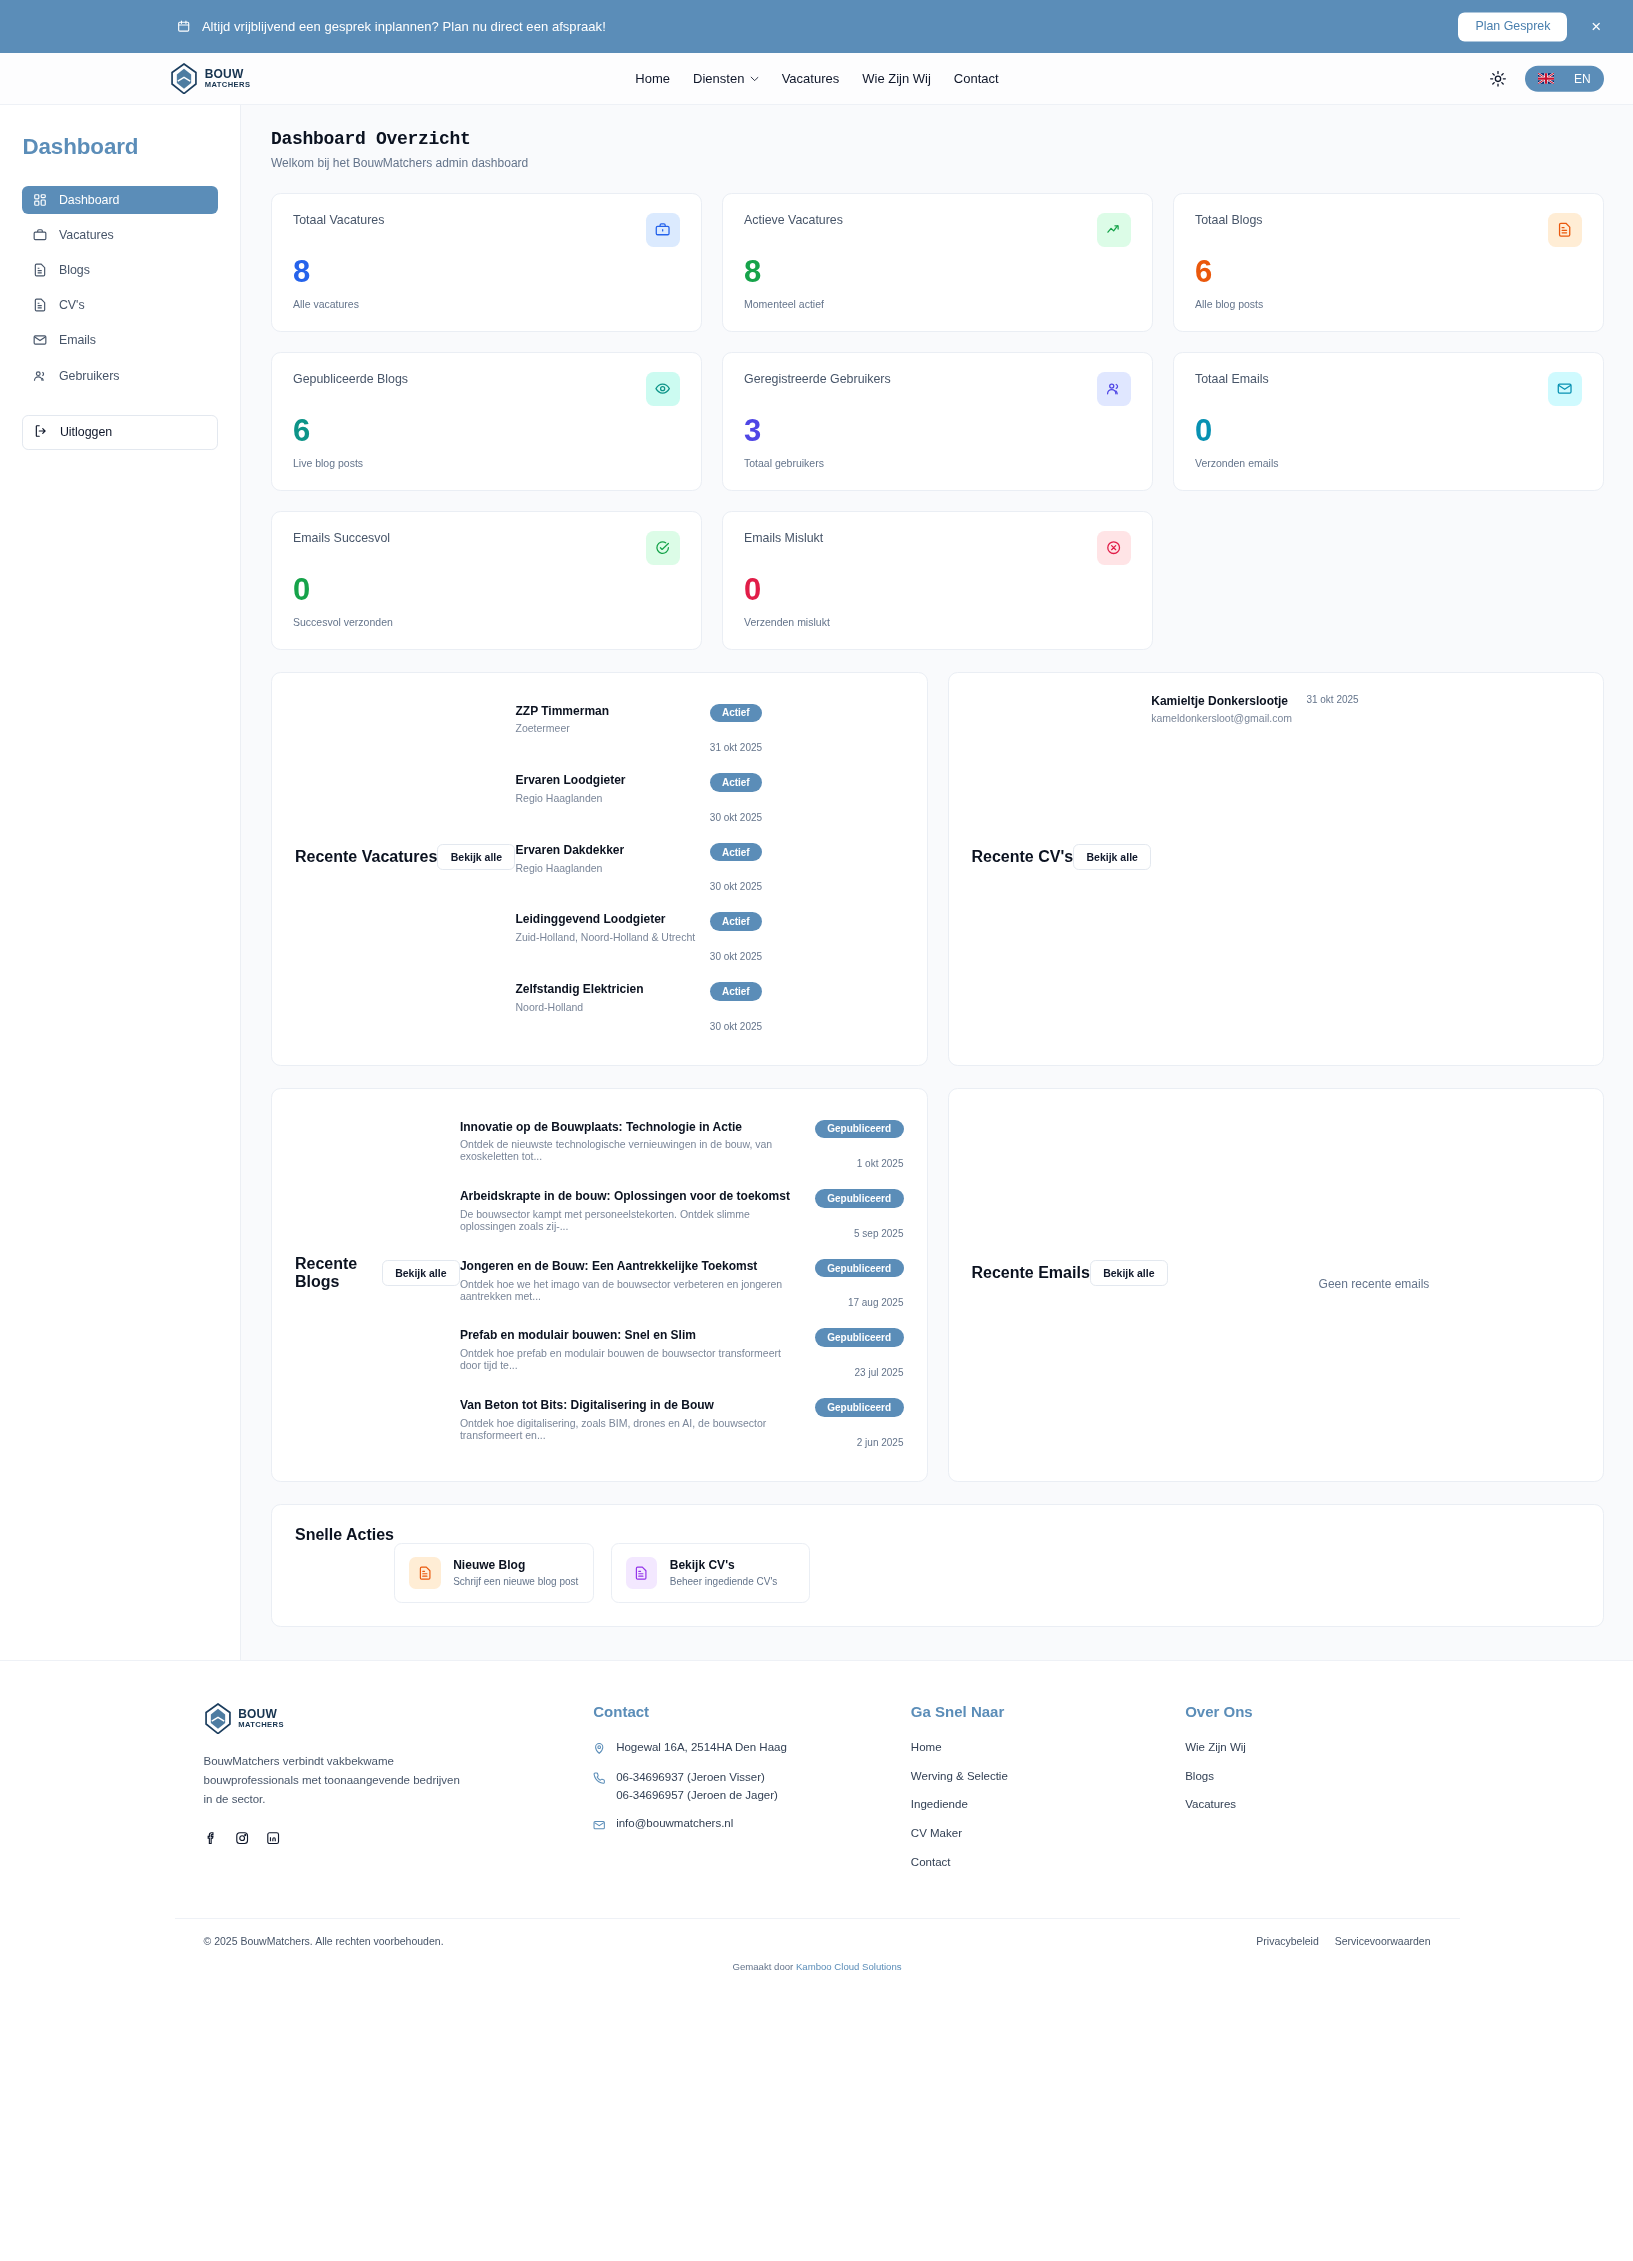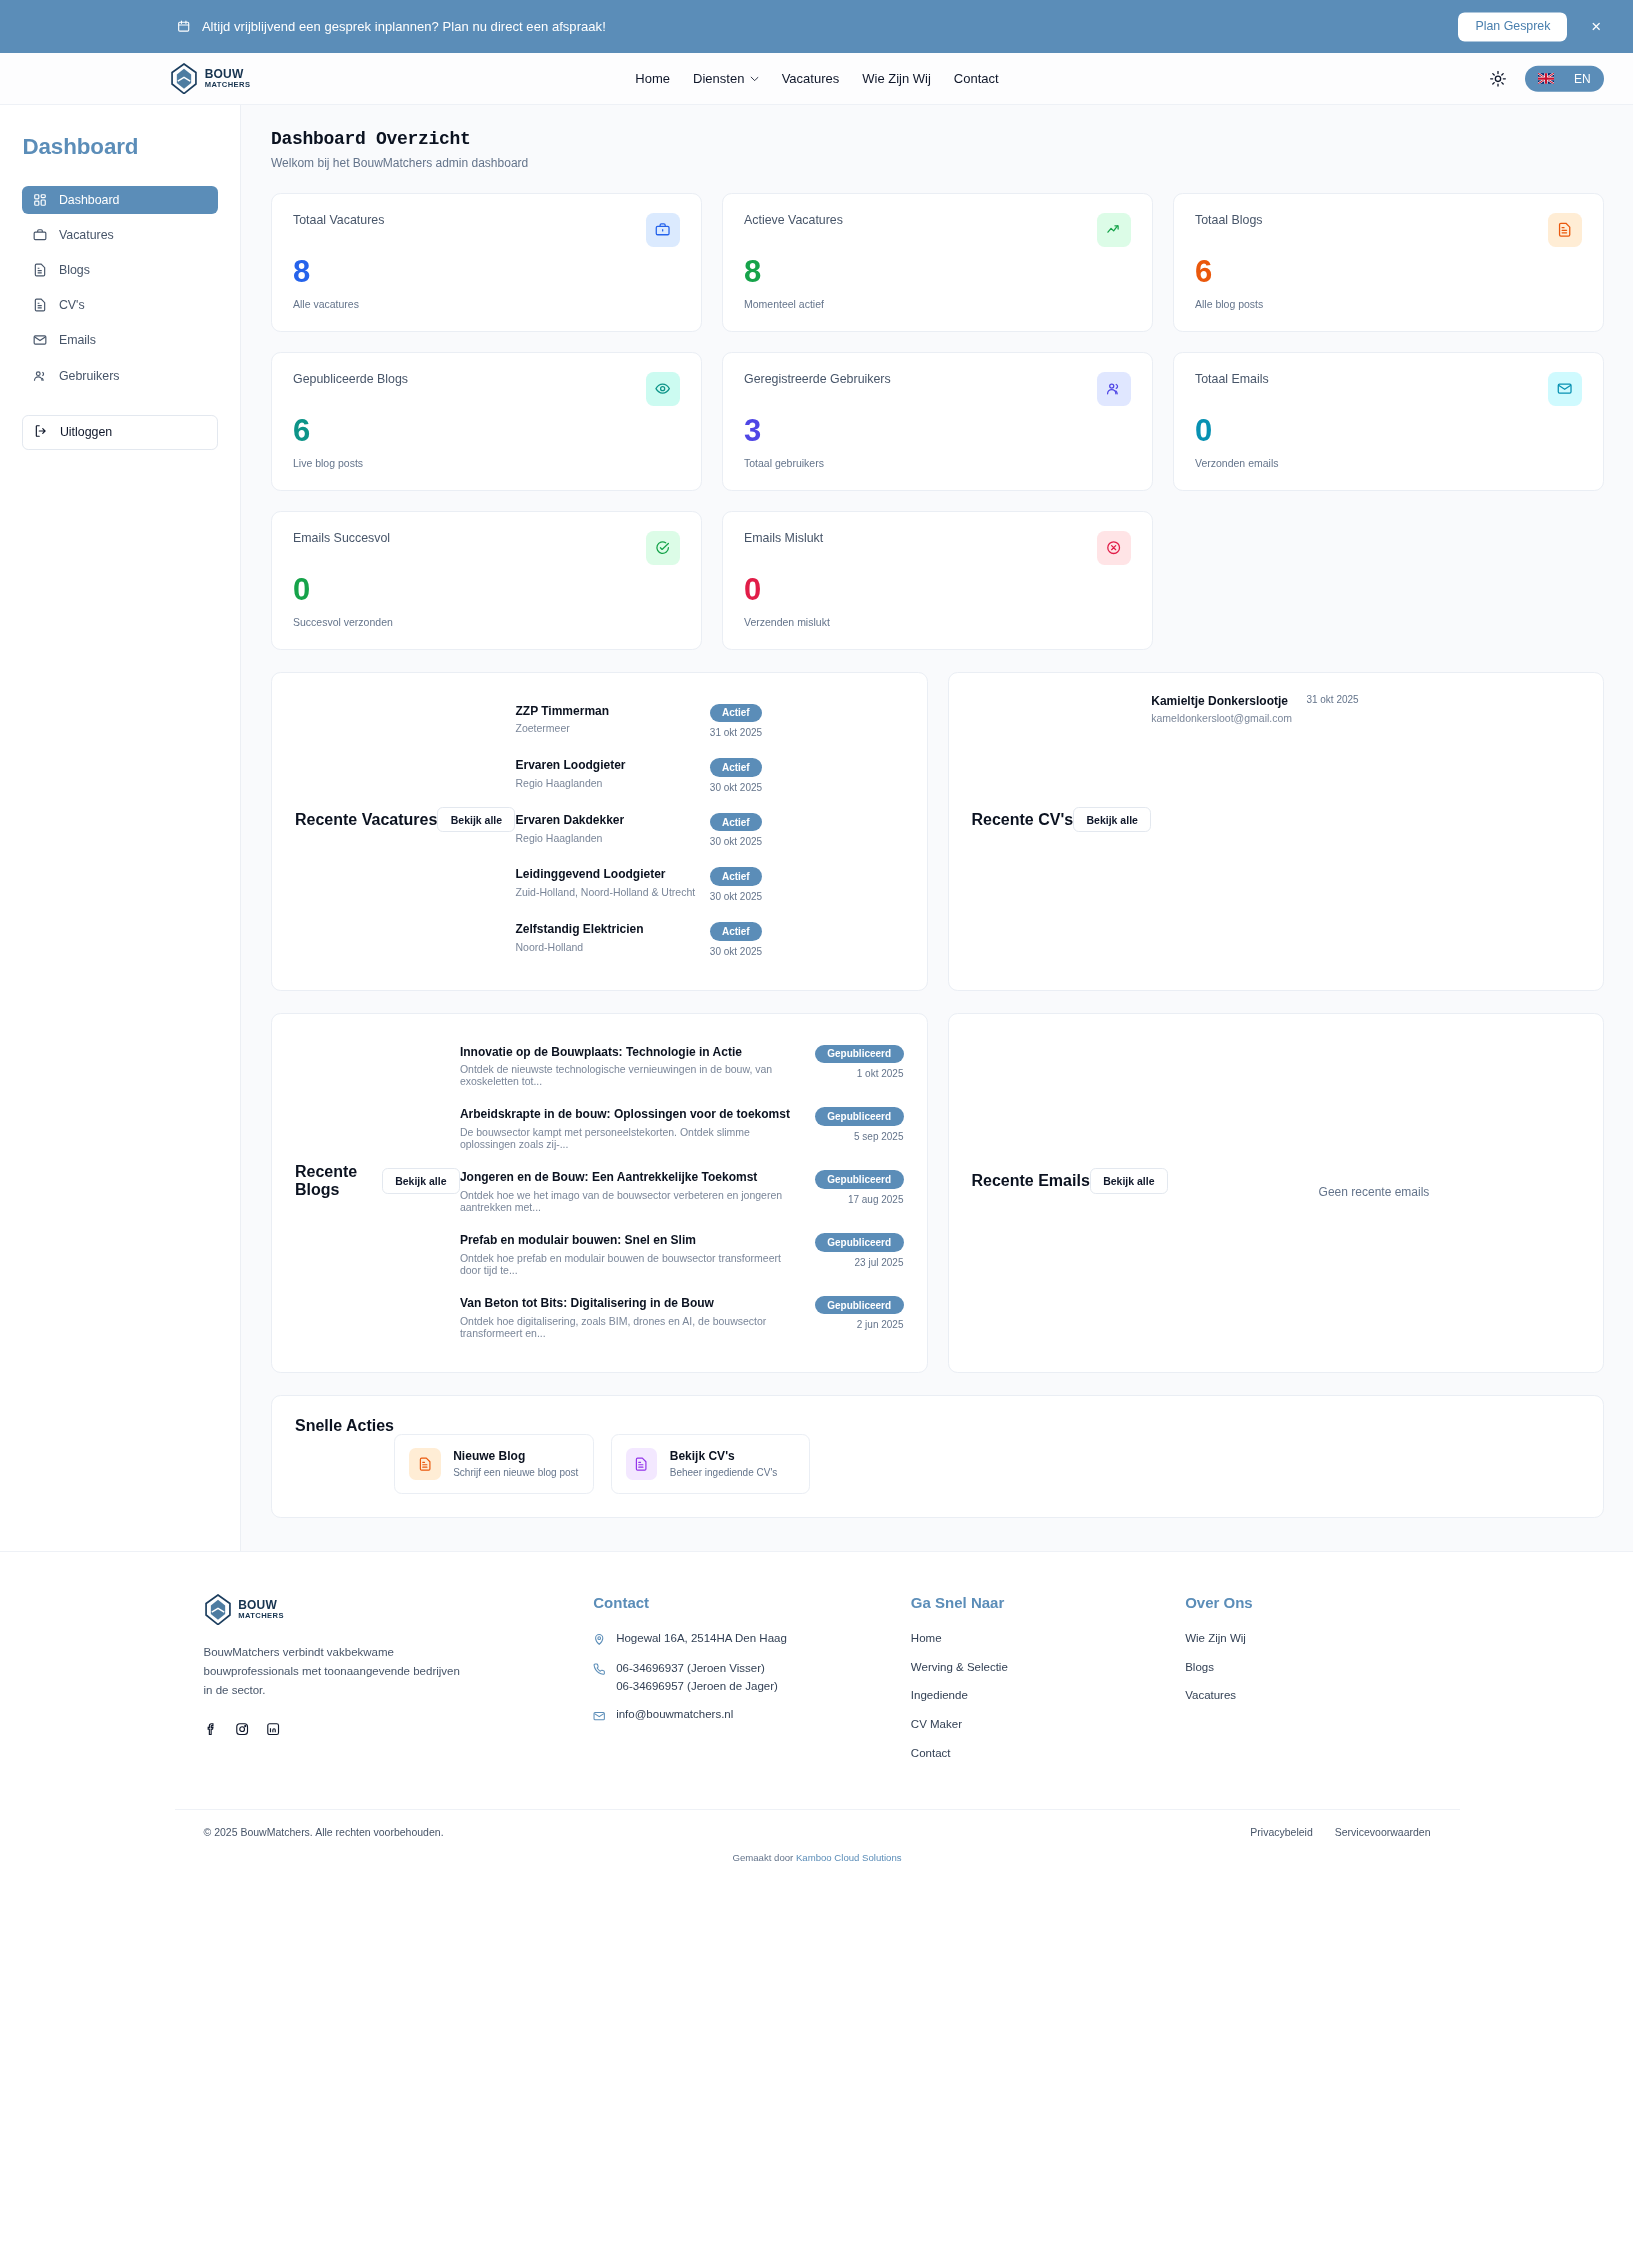--- a/index.html
+++ b/index.html
@@ -136,21 +136,21 @@
     padding: 5.7px 12.4px; font-size: 10.5px; font-weight: bold; color: #0f172a;
     cursor: pointer; font-family: inherit; white-space: nowrap;
   }
   .item-row {
     display: flex; align-items: flex-start; justify-content: space-between;
     gap: 14.3px; padding: 10px 0;
   }
   .item-main { min-width: 0; }
   .item-title { font-size: 12px; font-weight: bold; color: #0b1220; }
   .item-sub { font-size: 10.5px; color: #7a8699; margin-top: 4.8px; }
-  .item-right { text-align: right; flex: none; display: flex; flex-direction: column; align-items: flex-end; gap: 5px; }
+  .item-right { text-align: right; flex: none; display: flex; flex-direction: column; align-items: flex-end; gap: 20px; }
   .badge {
     background: #5b8db8; color: #ffffff; border-radius: 477px;
     padding: 3.8px 12.4px; font-size: 10px; font-weight: bold; white-space: nowrap;
   }
   .date { font-size: 10px; color: #64748b; white-space: nowrap; }
   .empty-msg { flex: 1; display: flex; align-items: center; justify-content: center; font-size: 12px; color: #64748b; }
   .cv-row { display: flex; align-items: flex-start; justify-content: space-between; gap: 14.3px; }
 
   
   .quick { margin-top: 22px; }
@@ -177,21 +177,21 @@
   .f-title { font-size: 15px; font-weight: bold; color: #5b8db8; margin-bottom: 21px; }
   .f-line { display: flex; align-items: flex-start; gap: 10.5px; margin-bottom: 16px; font-size: 11.5px; color: #334155; }
   .f-line .fi { flex: none; line-height: 0; margin-top: 1.4px; }
   .f-link { display: block; font-size: 11.5px; color: #334155; text-decoration: none; margin-bottom: 16.7px; }
   .footer-bottom {
     max-width: 1285px; margin: 34px auto 0 auto; padding: 16px 29px 0 29px;
     border-top: 0.5px solid #eef1f6;
     display: flex; align-items: center; justify-content: space-between;
   }
   .copy { font-size: 10.5px; color: #475569; }
-  .legal { display: flex; gap: 22px; }
+  .legal { display: flex; gap: 16px; }
   .legal a { font-size: 10.5px; color: #475569; text-decoration: none; }
   .made { text-align: center; font-size: 9.6px; color: #64748b; padding: 13.4px 0 19px 0; }
   .made a { color: #5b8db8; text-decoration: none; }
 </style>
 </head>
 <body>
 
 <div class="banner">
   <div class="banner-left">
     <span style="line-height:0">

